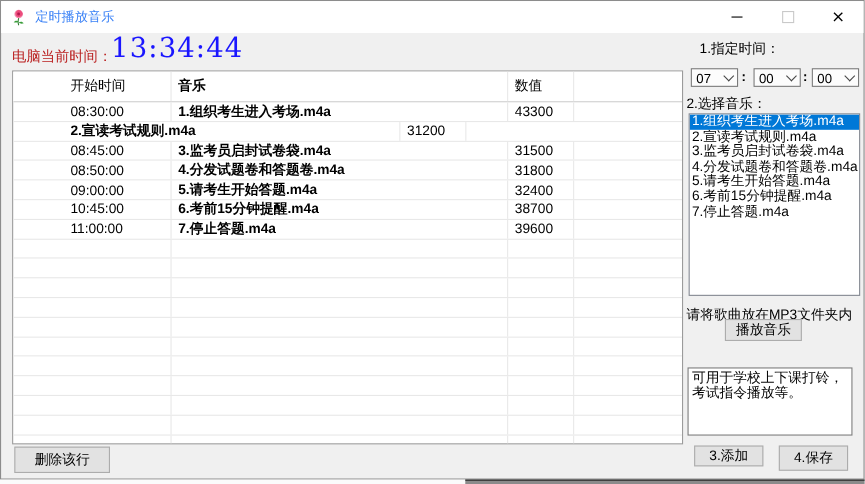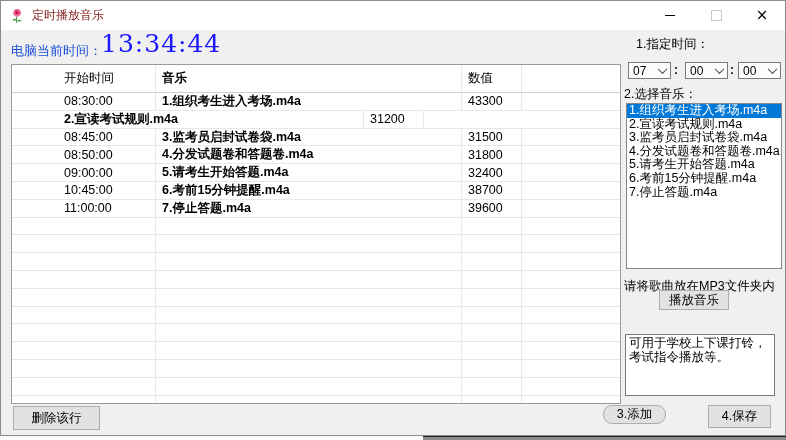--- a/index.html
+++ b/index.html
@@ -12,28 +12,28 @@
   .window{
     position:absolute;left:0;top:0;width:786px;height:436px;
     background:#f0f0f0;border:1px solid #8c8c8c;box-sizing:border-box;
   }
   
   .titlebar{
     position:absolute;left:0;top:0;right:0;height:29px;
     background:#ffffff;display:flex;align-items:center;
   }
   .title-icon{margin-left:8px;width:16px;height:16px;flex:0 0 auto;}
-  .title-text{margin-left:7px;font-size:12px;color:#7f1d1d;}
+  .title-text{margin-left:7px;font-size:12px;color:#3b82f6;}
   .win-controls{position:absolute;right:0;top:0;height:29px;display:flex;}
   .win-btn{width:46px;height:29px;display:flex;align-items:center;justify-content:center;}
   .glyph-min{width:10px;height:0;border-top:1px solid #000;}
   .glyph-max{width:9px;height:9px;border:1px solid #c9c9c9;}
   .glyph-close{font-size:15px;color:#000;line-height:1;font-family:"DejaVu Sans",sans-serif;}
   
-  .clock-label{position:absolute;left:10px;top:41px;font-size:13px;color:#1d4ed8;}
+  .clock-label{position:absolute;left:10px;top:41px;font-size:13px;color:#b91c1c;}
   .clock-value{
     position:absolute;left:100px;top:28px;
     font-family:"DejaVu Serif","Liberation Serif",serif;
     font-size:25px;color:#1a16ff;letter-spacing:1px;
   }
   
   .grid{
     position:absolute;left:10px;top:63px;width:610px;height:340px;
     background:#fff;border:1px solid #9b9b9b;box-sizing:border-box;overflow:hidden;
   }
@@ -52,21 +52,21 @@
   .c3{width:60px;flex:0 0 auto;}
   .c4{flex:1 1 auto;border-right:none;}
   
   .btn{
     background:#e2e2e2;border:1px solid #acacac;box-sizing:border-box;
     font-size:12.5px;color:#000;display:flex;align-items:center;justify-content:center;
     font-family:inherit;
   }
   .del-btn{position:absolute;left:12px;top:405px;width:87px;height:24px;}
   .play-btn{position:absolute;left:658px;top:289px;width:70px;height:20px;}
-  .add-btn{position:absolute;left:602px;top:404px;width:63px;height:19px;border-radius:9px;}
+  .add-btn{position:absolute;left:630px;top:404px;width:63px;height:19px;}
   .save-btn{position:absolute;left:707px;top:404px;width:63px;height:23px;}
   
   .lbl-step1{position:absolute;left:623px;top:35px;font-size:12.5px;margin-left:12px;}
   .lbl-step2{position:absolute;left:623px;top:85px;font-size:12.5px;}
   .combo{
     position:absolute;top:61px;width:43px;height:17px;box-sizing:border-box;
     background:#fcfcfc;border:1px solid #7a7a7a;
     display:flex;align-items:center;justify-content:space-between;
     padding:0 4px;font-size:12px;
   }

